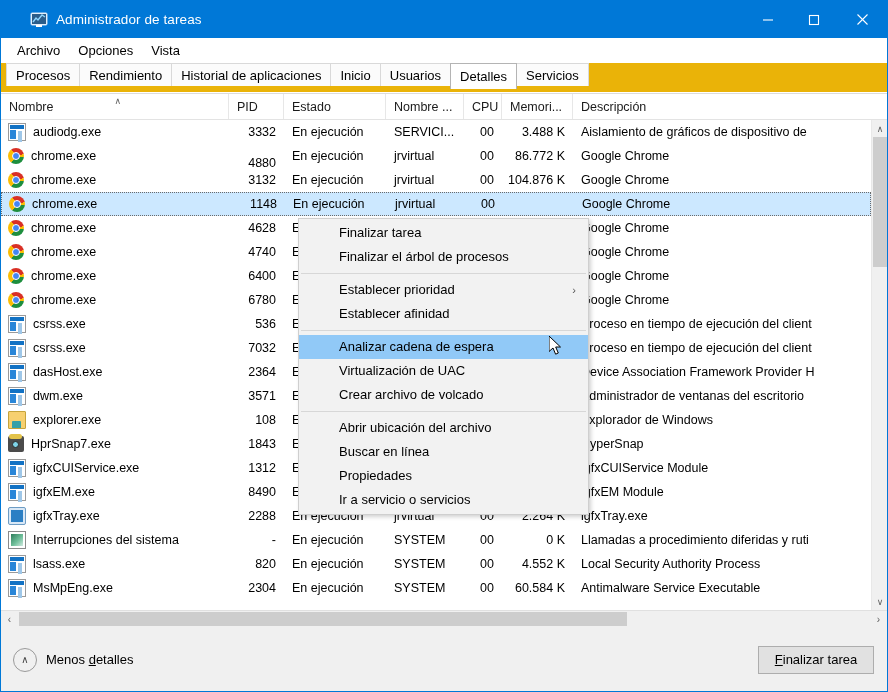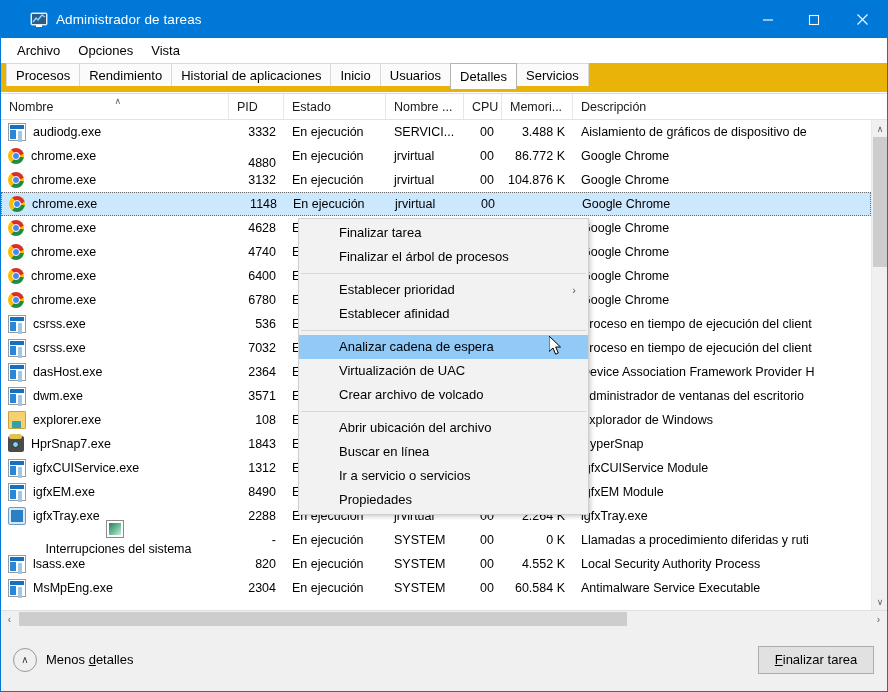--- a/index.html
+++ b/index.html
@@ -700,21 +700,21 @@
             <span>igfxTray.exe</span>
           </div>
           <div class="cell num" style="width: 55px;">2288</div>
           <div class="cell" style="width: 102px;">En ejecución</div>
           <div class="cell" style="width: 78px;">jrvirtual</div>
           <div class="cell num" style="width: 38px;">00</div>
           <div class="cell num" style="width: 71px;">2.264 K</div>
           <div class="cell" style="width: 285px;">igfxTray.exe</div>
         </div>
         <div class="row">
-          <div class="cell name" style="width: 228px; flex-direction: column;">
+          <div class="cell name" style="width: 228px;">
             <span class="picon ic-sys"></span>
             <span>Interrupciones del sistema</span>
           </div>
           <div class="cell num" style="width: 55px;">-</div>
           <div class="cell" style="width: 102px;">En ejecución</div>
           <div class="cell" style="width: 78px;">SYSTEM</div>
           <div class="cell num" style="width: 38px;">00</div>
           <div class="cell num" style="width: 71px;">0 K</div>
           <div class="cell" style="width: 285px;">Llamadas a procedimiento diferidas y ruti</div>
         </div>
@@ -773,22 +773,22 @@
       <div class="ctx-sep"></div>
       <div class="ctx-item"><span>Establecer prioridad</span><span class="ctx-sub">›</span></div>
       <div class="ctx-item"><span>Establecer afinidad</span></div>
       <div class="ctx-sep"></div>
       <div class="ctx-item hl"><span>Analizar cadena de espera</span></div>
       <div class="ctx-item"><span>Virtualización de UAC</span></div>
       <div class="ctx-item"><span>Crear archivo de volcado</span></div>
       <div class="ctx-sep"></div>
       <div class="ctx-item"><span>Abrir ubicación del archivo</span></div>
       <div class="ctx-item"><span>Buscar en línea</span></div>
+      <div class="ctx-item"><span>Propiedades</span></div>
       <div class="ctx-item"><span>Ir a servicio o servicios</span></div>
-      <div class="ctx-item"><span>Propiedades</span></div>
     </div>
 
   <div id="cursor">
     <svg width="16" height="22" viewBox="0 0 16 22">
       <polygon points="0,0 0,15.5 4,12 6.6,18.2 9.3,17 6.7,11 11.5,11" fill="#ffffff" stroke="#000000" stroke-width="1"></polygon>
     </svg>
   </div>
 
 </div>
 

